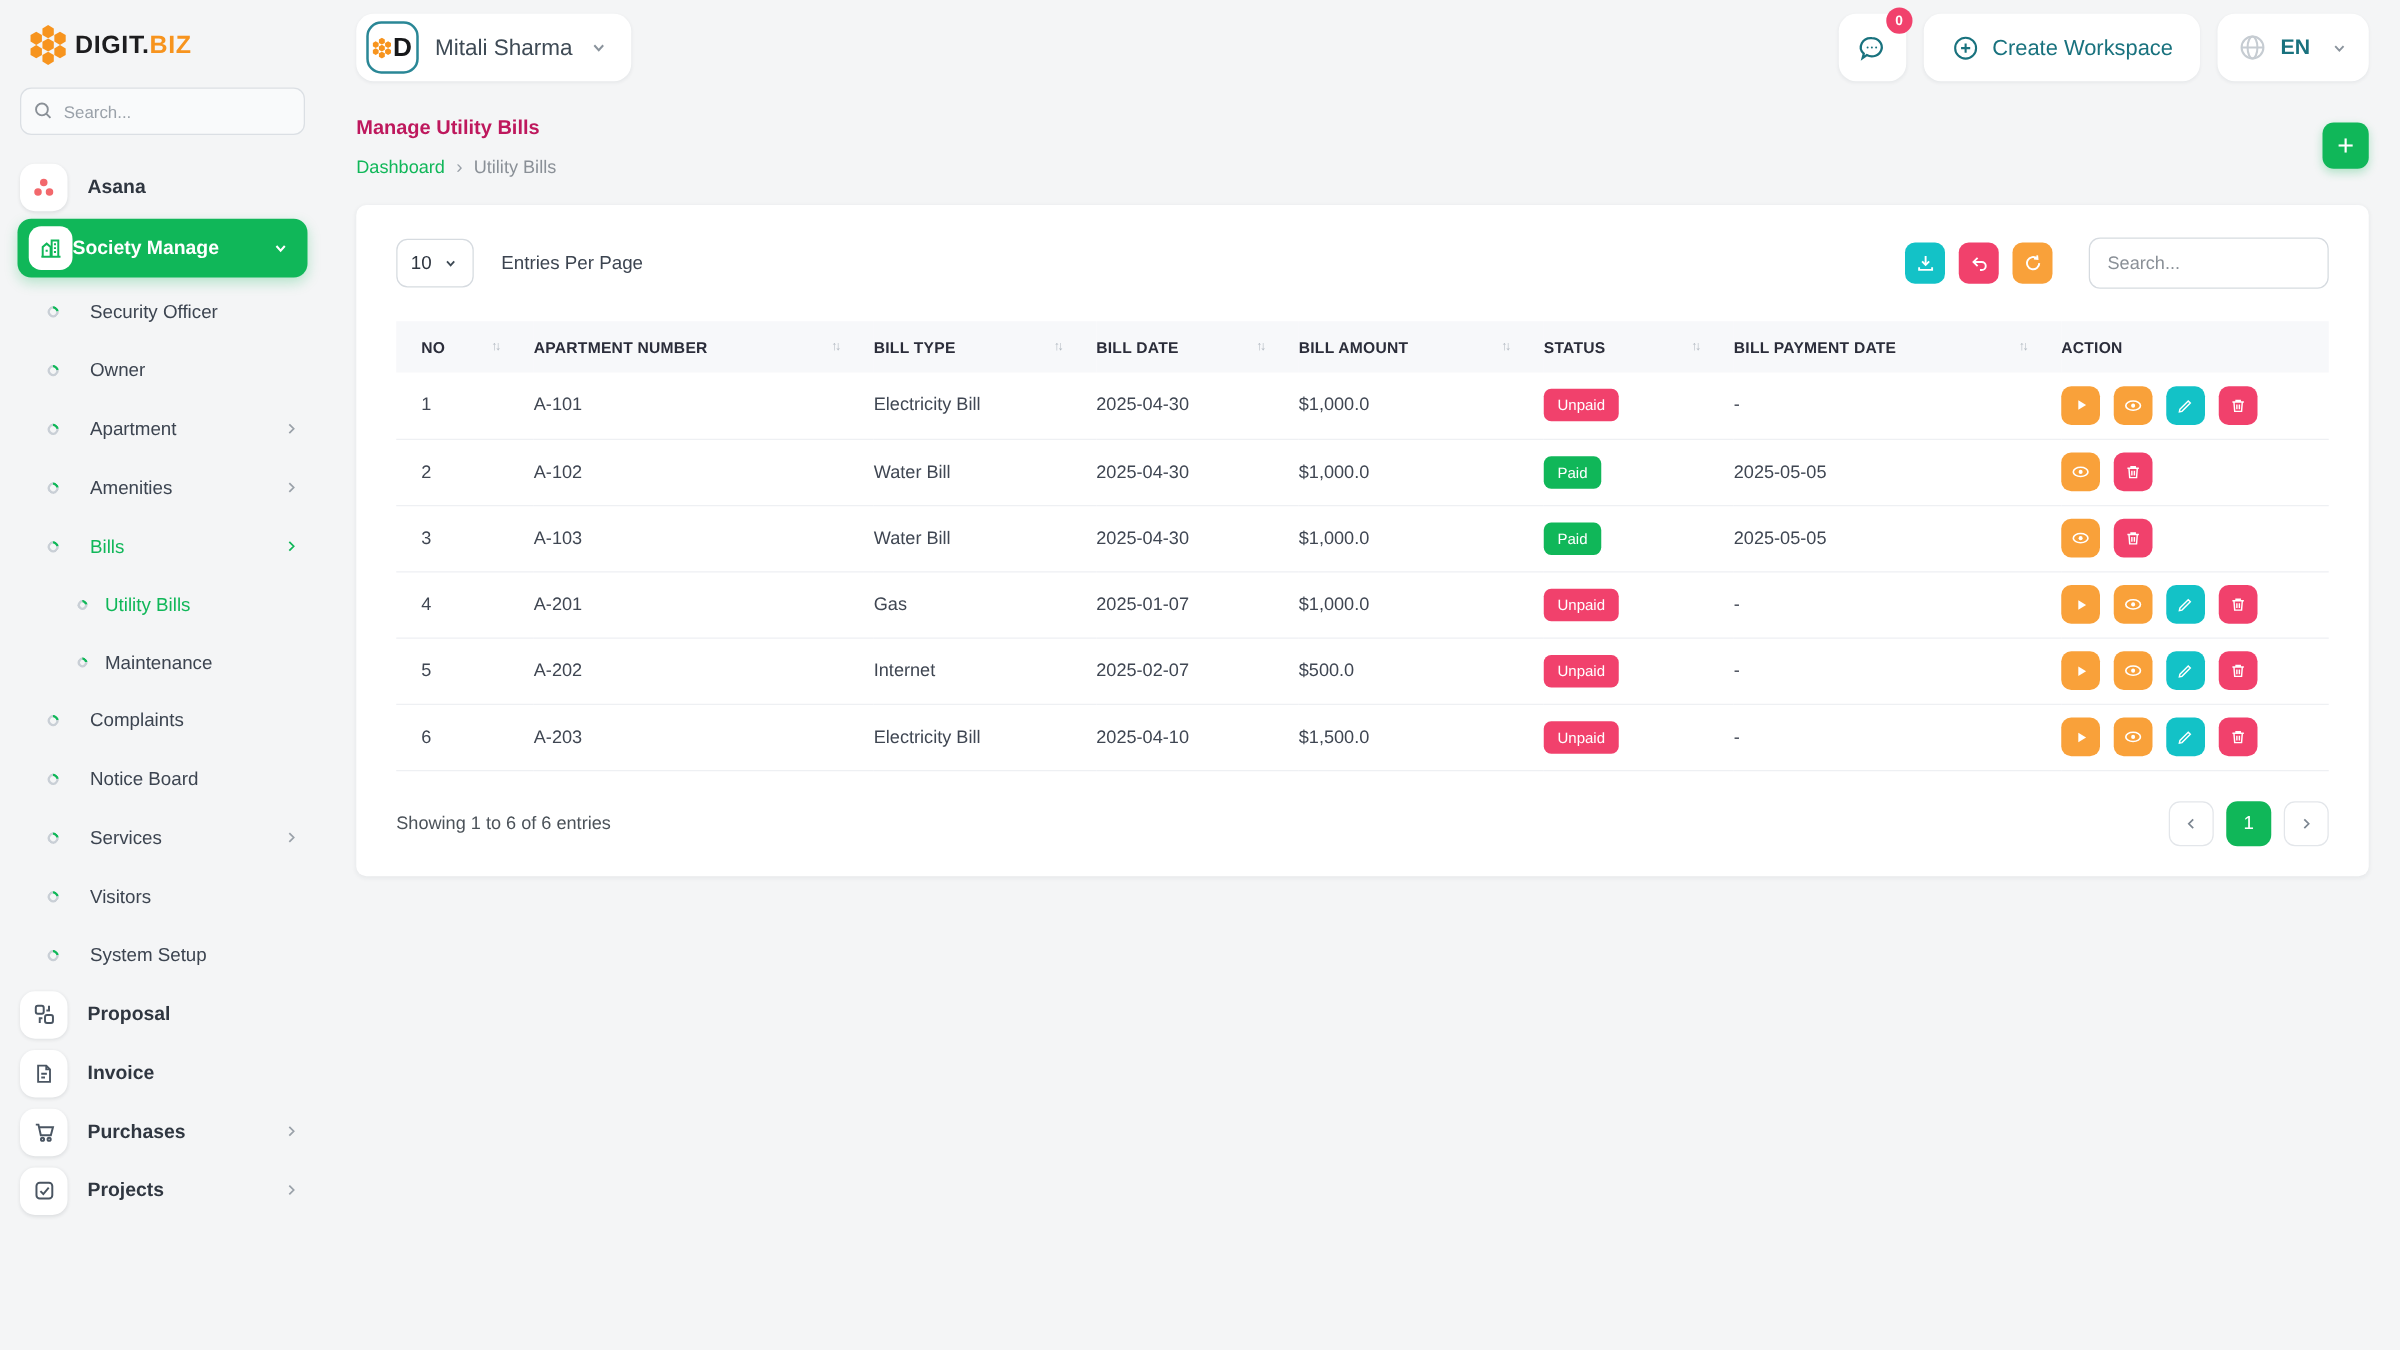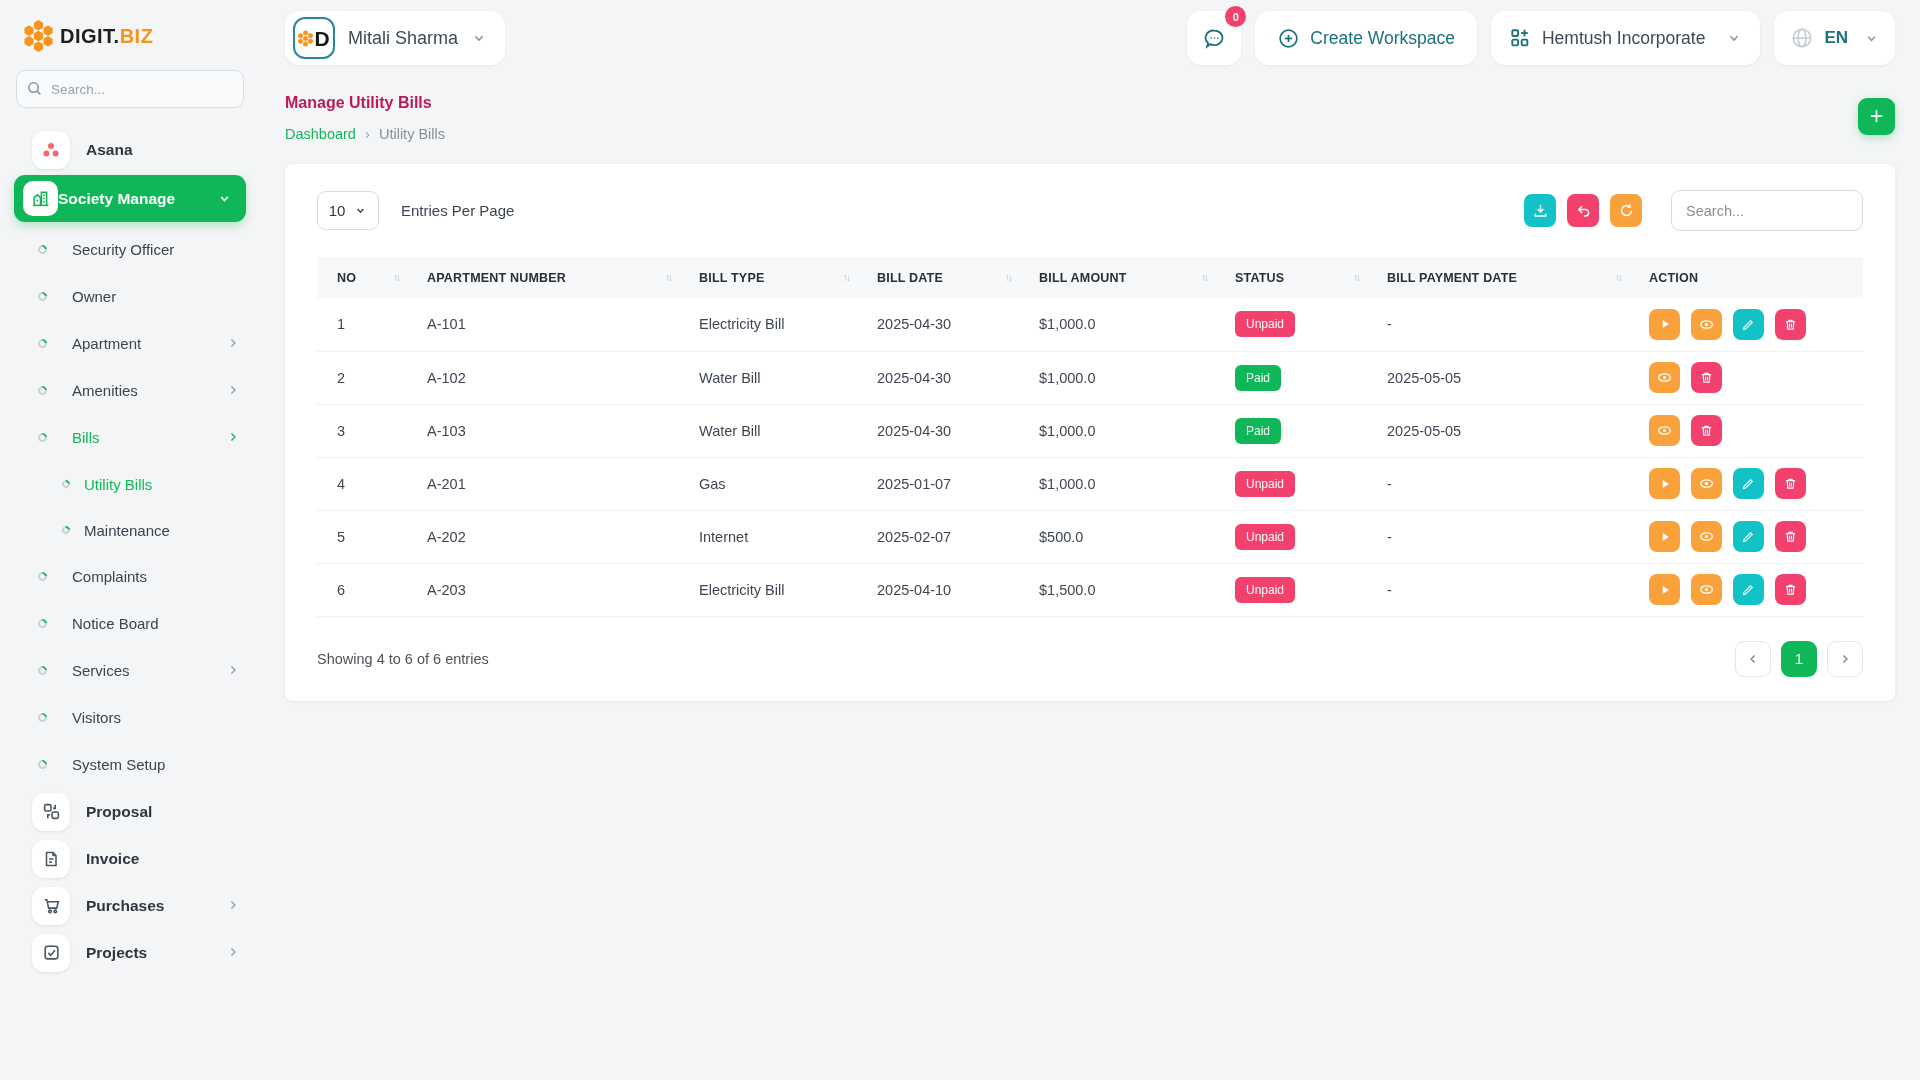--- a/index.html
+++ b/index.html
@@ -22,21 +22,21 @@
     font-family:inherit; outline:none;
   }
   .side-search input::placeholder { color:#9aa1a9; }
   .side-search .mag { position:absolute; left:10px; top:10px; }
   .nav { display:flex; flex-direction:column; }
   .side-item { position:relative; display:flex; align-items:center; height:47px; cursor:pointer; }
   .side-item .label { font-size:15px; color:#3c4450; }
   .side-item.applike .label { font-size:15.5px; font-weight:700; color:#2f3640; }
   .side-item.bullet-row { padding-left:38px; gap:25px; }
   .side-item.sub-row { padding-left:62px; gap:14px; height:46px; }
-  .side-item.applike { padding-left:32px; gap:16px; }
+  .side-item.applike { padding-left:16px; gap:16px; }
   .tile {
     width:38px; height:38px; border-radius:12px; background:#fff;
     display:flex; align-items:center; justify-content:center;
     box-shadow:0 1px 3px rgba(25,39,52,.10);
   }
   .bullet {
     width:9px; height:9px; border-radius:50%;
     border:2px solid #c9cfd6; border-top-color:#10b759;
     transform:rotate(40deg); flex:0 0 9px;
   }
@@ -378,33 +378,20 @@
 
         <div class="pill cw-pill">
           <svg width="23" height="23" viewBox="0 0 22 22" fill="none" stroke="#19727e" stroke-width="1.6">
               <circle cx="11" cy="11" r="8"></circle>
               <line x1="11" y1="7.5" x2="11" y2="14.5"></line>
               <line x1="7.5" y1="11" x2="14.5" y2="11"></line>
             </svg>
           <span class="txt">Create Workspace</span>
         </div>
 
-        <div class="pill ws-pill">
-          <svg width="22" height="22" viewBox="0 0 20 20" fill="none" stroke="#19727e" stroke-width="1.7">
-              <rect x="3" y="3" width="5.2" height="5.2" rx="1"></rect>
-              <rect x="3" y="11.5" width="5.2" height="5.2" rx="1"></rect>
-              <rect x="11.5" y="11.5" width="5.2" height="5.2" rx="1"></rect>
-              <line x1="14.1" y1="2.5" x2="14.1" y2="8.6"></line>
-              <line x1="11" y1="5.5" x2="17.1" y2="5.5"></line>
-            </svg>
-          <span class="txt">Hemtush Incorporate</span>
-          <svg width="16" height="16" viewBox="0 0 18 18" fill="none" stroke="#8a939c" stroke-width="1.8" style="margin-left:10px">
-              <polyline points="5,7 9,11.4 13,7"></polyline>
-            </svg>
-        </div>
 
         <div class="pill lang-pill">
           <svg width="24" height="24" viewBox="0 0 22 22" fill="none" stroke="#c6ccd2" stroke-width="1.5">
               <circle cx="11" cy="11" r="8"></circle>
               <ellipse cx="11" cy="11" rx="3.6" ry="8"></ellipse>
               <line x1="3" y1="11" x2="19" y2="11"></line>
             </svg>
           <span class="txt">EN</span>
           <svg width="15" height="15" viewBox="0 0 18 18" fill="none" stroke="#8a939c" stroke-width="1.8" style="margin-left:6px">
               <polyline points="5,7 9,11.4 13,7"></polyline>
@@ -722,21 +709,21 @@
                     </svg>
                   </button>
             </div>
               </td>
           </tr>
 
         </tbody>
       </table>
 
       <div class="card-footer">
-        <span class="showing">Showing 4 to 6 of 6 entries</span>
+        <span class="showing">Showing 1 to 6 of 6 entries</span>
         <div class="pagination">
           <button class="page-btn">
             <svg width="14" height="14" viewBox="0 0 18 18" fill="none" stroke="#7c8691" stroke-width="1.8">
                 <polyline points="11,4.5 6.5,9 11,13.5"></polyline>
               </svg>
           </button>
           <button class="page-num">1</button>
           <button class="page-btn">
             <svg width="14" height="14" viewBox="0 0 18 18" fill="none" stroke="#7c8691" stroke-width="1.8">
                 <polyline points="7,4.5 11.5,9 7,13.5"></polyline>

